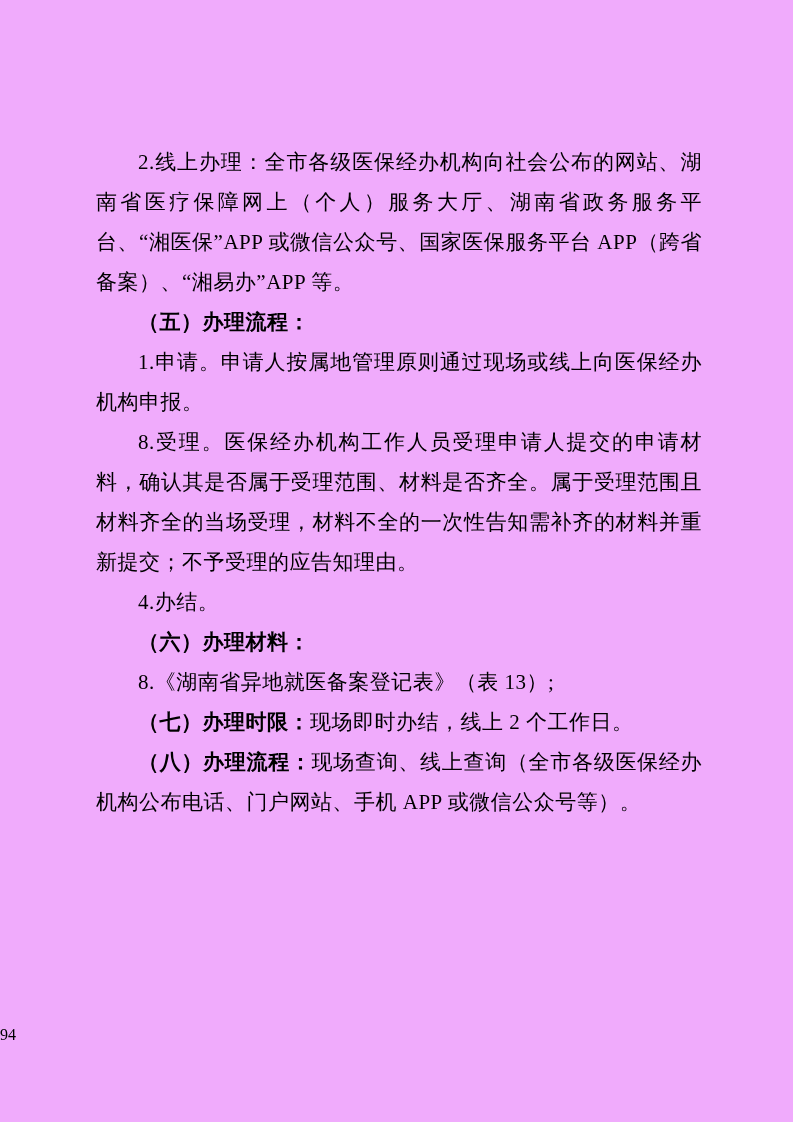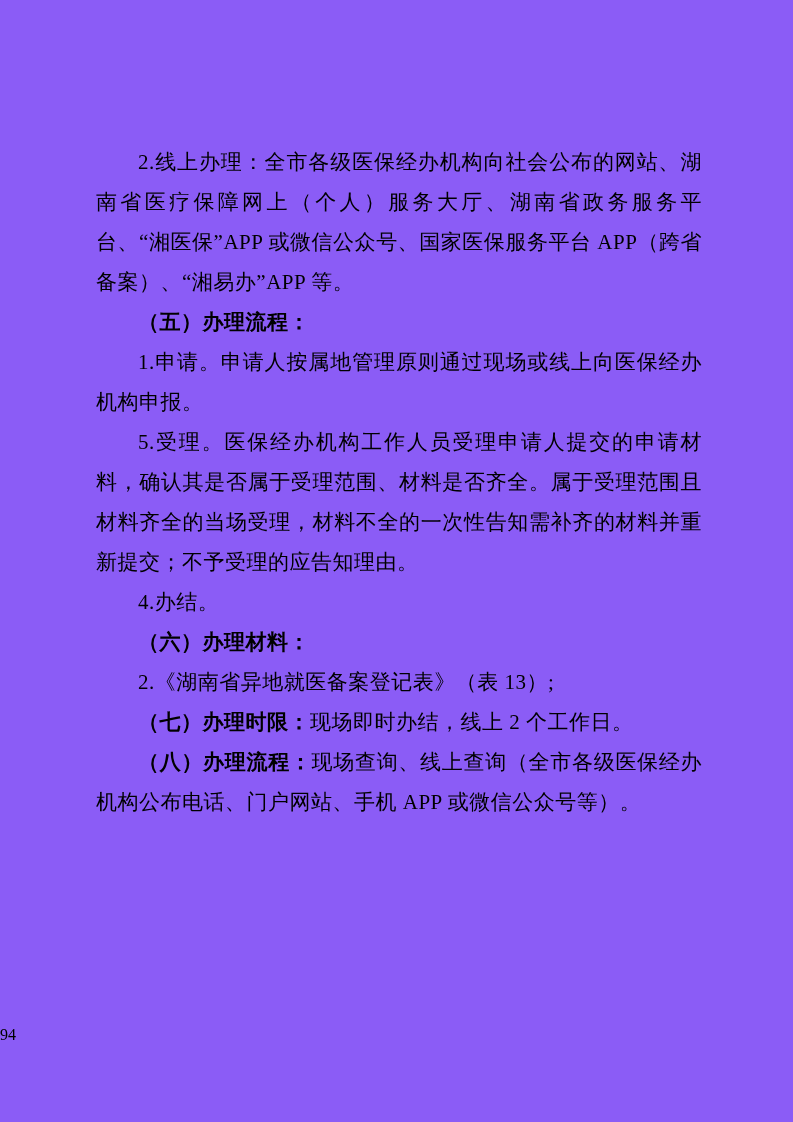--- a/index.html
+++ b/index.html
@@ -8,21 +8,21 @@
     width: 793px;
     height: 1122px;
     position: relative;
     overflow: hidden;
     font-family: "Liberation Serif", serif;
     color: #000000;
   }
   .page {
     position: absolute;
     inset: 0;
-    background: #8b5cf6;
+    background: #f0abfc;
   }
   .doc-content {
     position: absolute;
     left: 96px;
     top: 142px;
     width: 606px;
     font-size: 21px;
     line-height: 40px;
     letter-spacing: 0.5px;
     text-align: justify;
@@ -48,29 +48,29 @@
 
 <div class="page">
   <div class="doc-content">
 
     <p><span class="bold-lead"></span><span>2.线上办理：全市各级医保经办机构向社会公布的网站、湖南省医疗保障网上（个人）服务大厅、湖南省政务服务平台、“湘医保”APP 或微信公众号、国家医保服务平台 APP（跨省备案）、“湘易办”APP 等。</span></p>
 
     <p><span class="bold-lead">（五）办理流程：</span><span></span></p>
 
     <p><span class="bold-lead"></span><span>1.申请。申请人按属地管理原则通过现场或线上向医保经办机构申报。</span></p>
 
-    <p><span class="bold-lead"></span><span>5.受理。医保经办机构工作人员受理申请人提交的申请材料，确认其是否属于受理范围、材料是否齐全。属于受理范围且材料齐全的当场受理，材料不全的一次性告知需补齐的材料并重新提交；不予受理的应告知理由。</span></p>
+    <p><span class="bold-lead"></span><span>8.受理。医保经办机构工作人员受理申请人提交的申请材料，确认其是否属于受理范围、材料是否齐全。属于受理范围且材料齐全的当场受理，材料不全的一次性告知需补齐的材料并重新提交；不予受理的应告知理由。</span></p>
 
 
     <p><span class="bold-lead"></span><span>4.办结。</span></p>
 
     <p><span class="bold-lead">（六）办理材料：</span><span></span></p>
 
 
-    <p><span class="bold-lead"></span><span>2.《湖南省异地就医备案登记表》（表 13）;</span></p>
+    <p><span class="bold-lead"></span><span>8.《湖南省异地就医备案登记表》（表 13）;</span></p>
 
 
     <p><span class="bold-lead">（七）办理时限：</span><span>现场即时办结，线上 2 个工作日。</span></p>
 
     <p><span class="bold-lead">（八）办理流程：</span><span>现场查询、线上查询（全市各级医保经办机构公布电话、门户网站、手机 APP 或微信公众号等）。</span></p>
 
   </div>
 
   <div class="page-number">94</div>
 </div>

